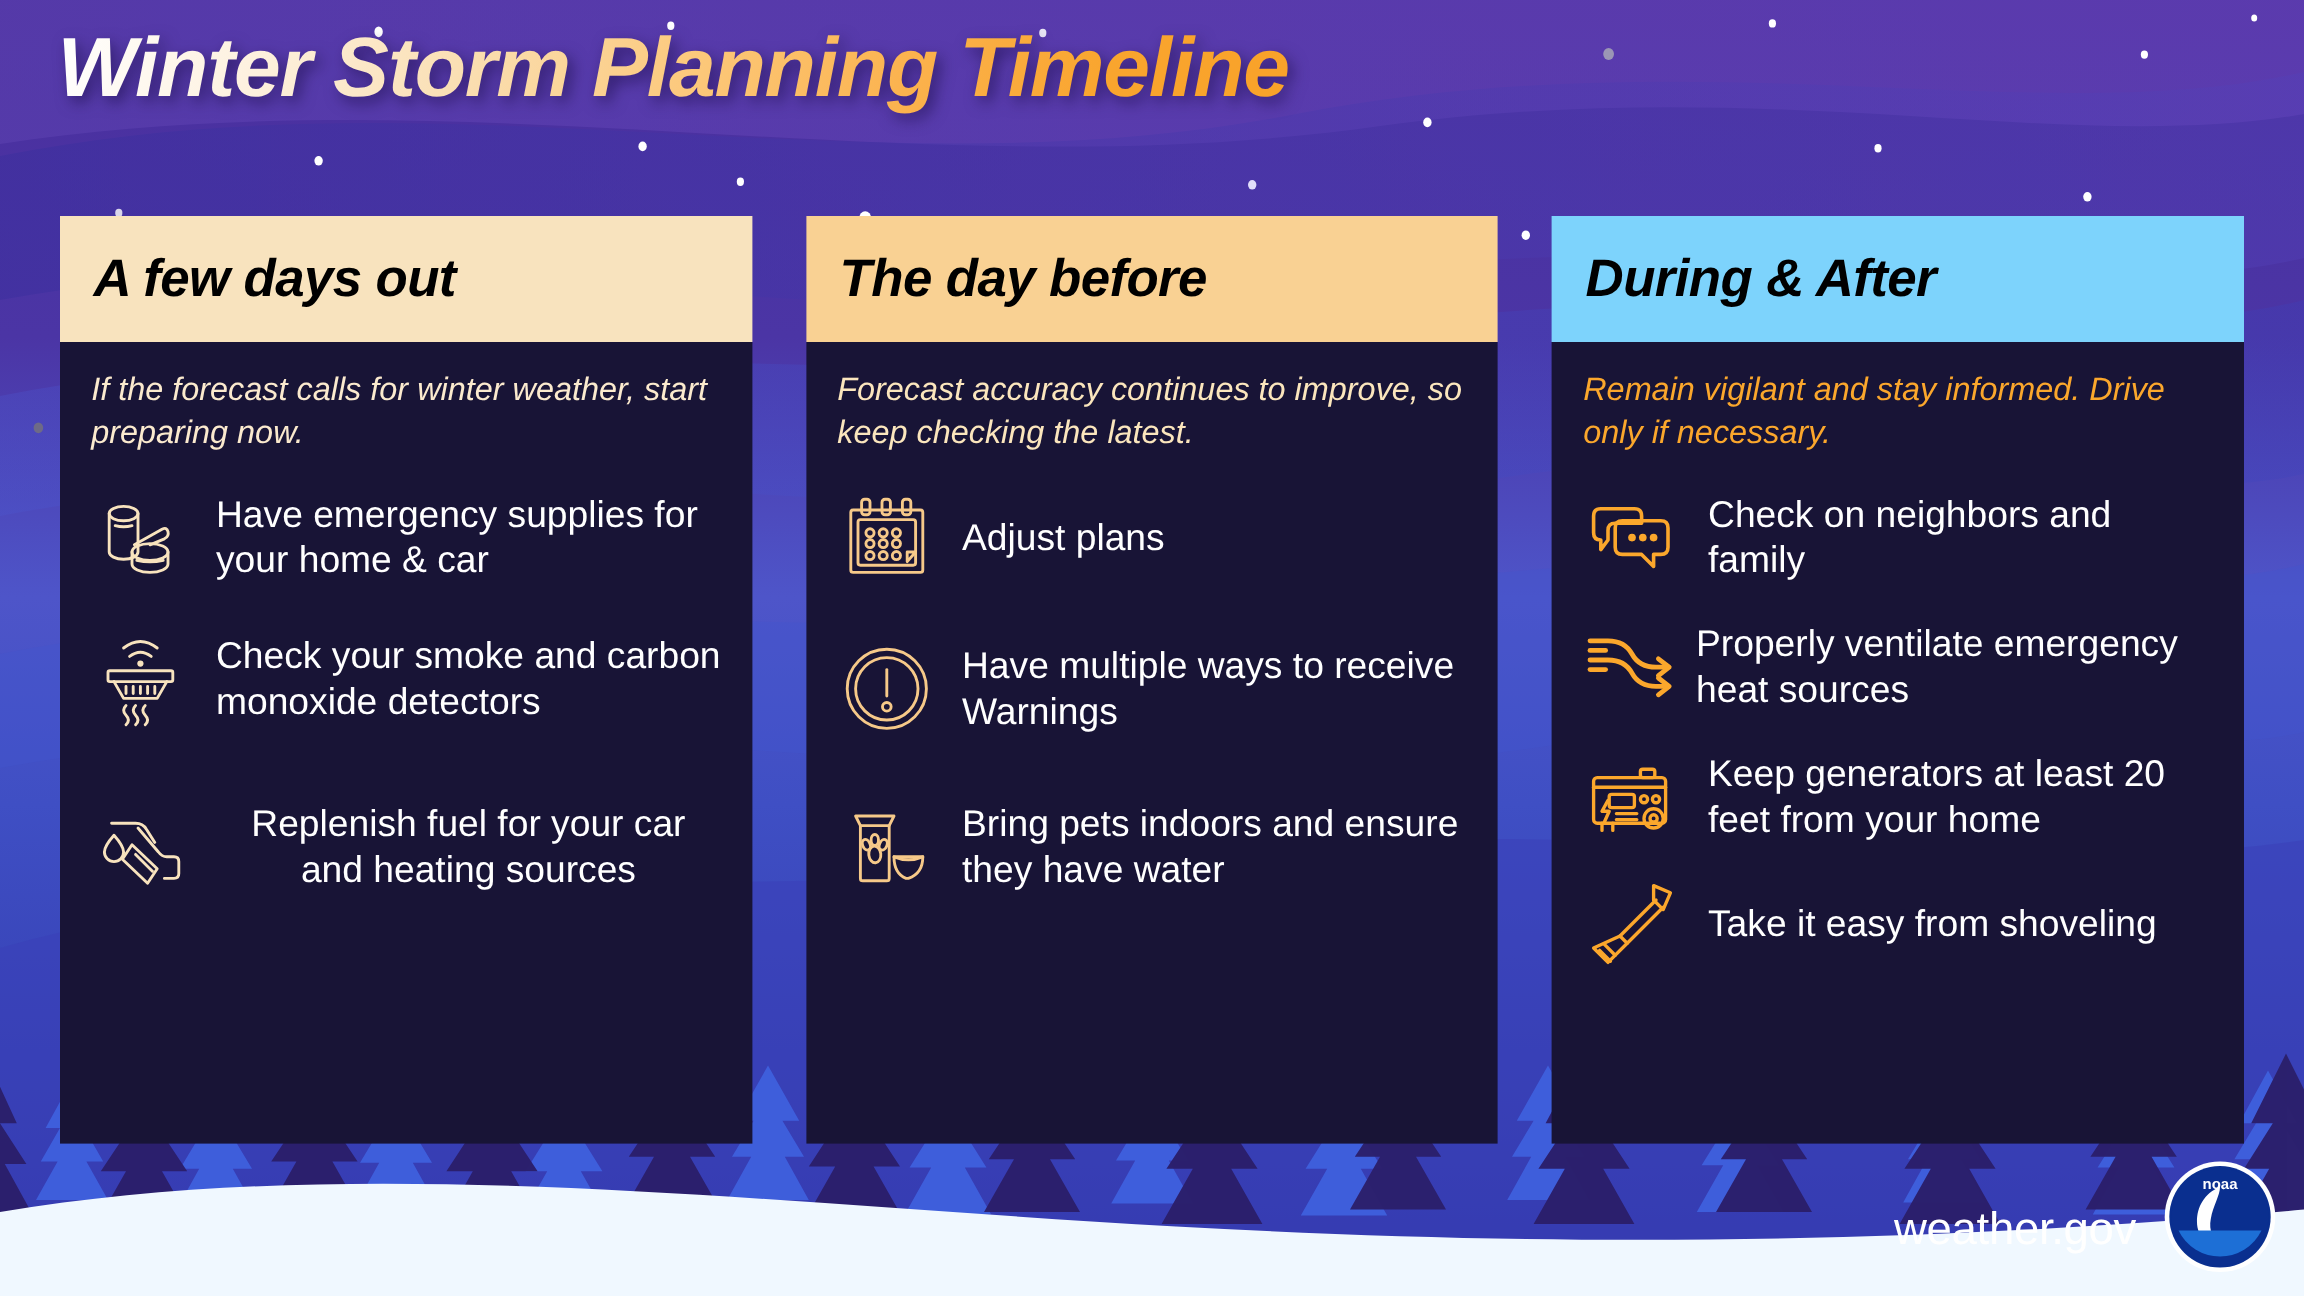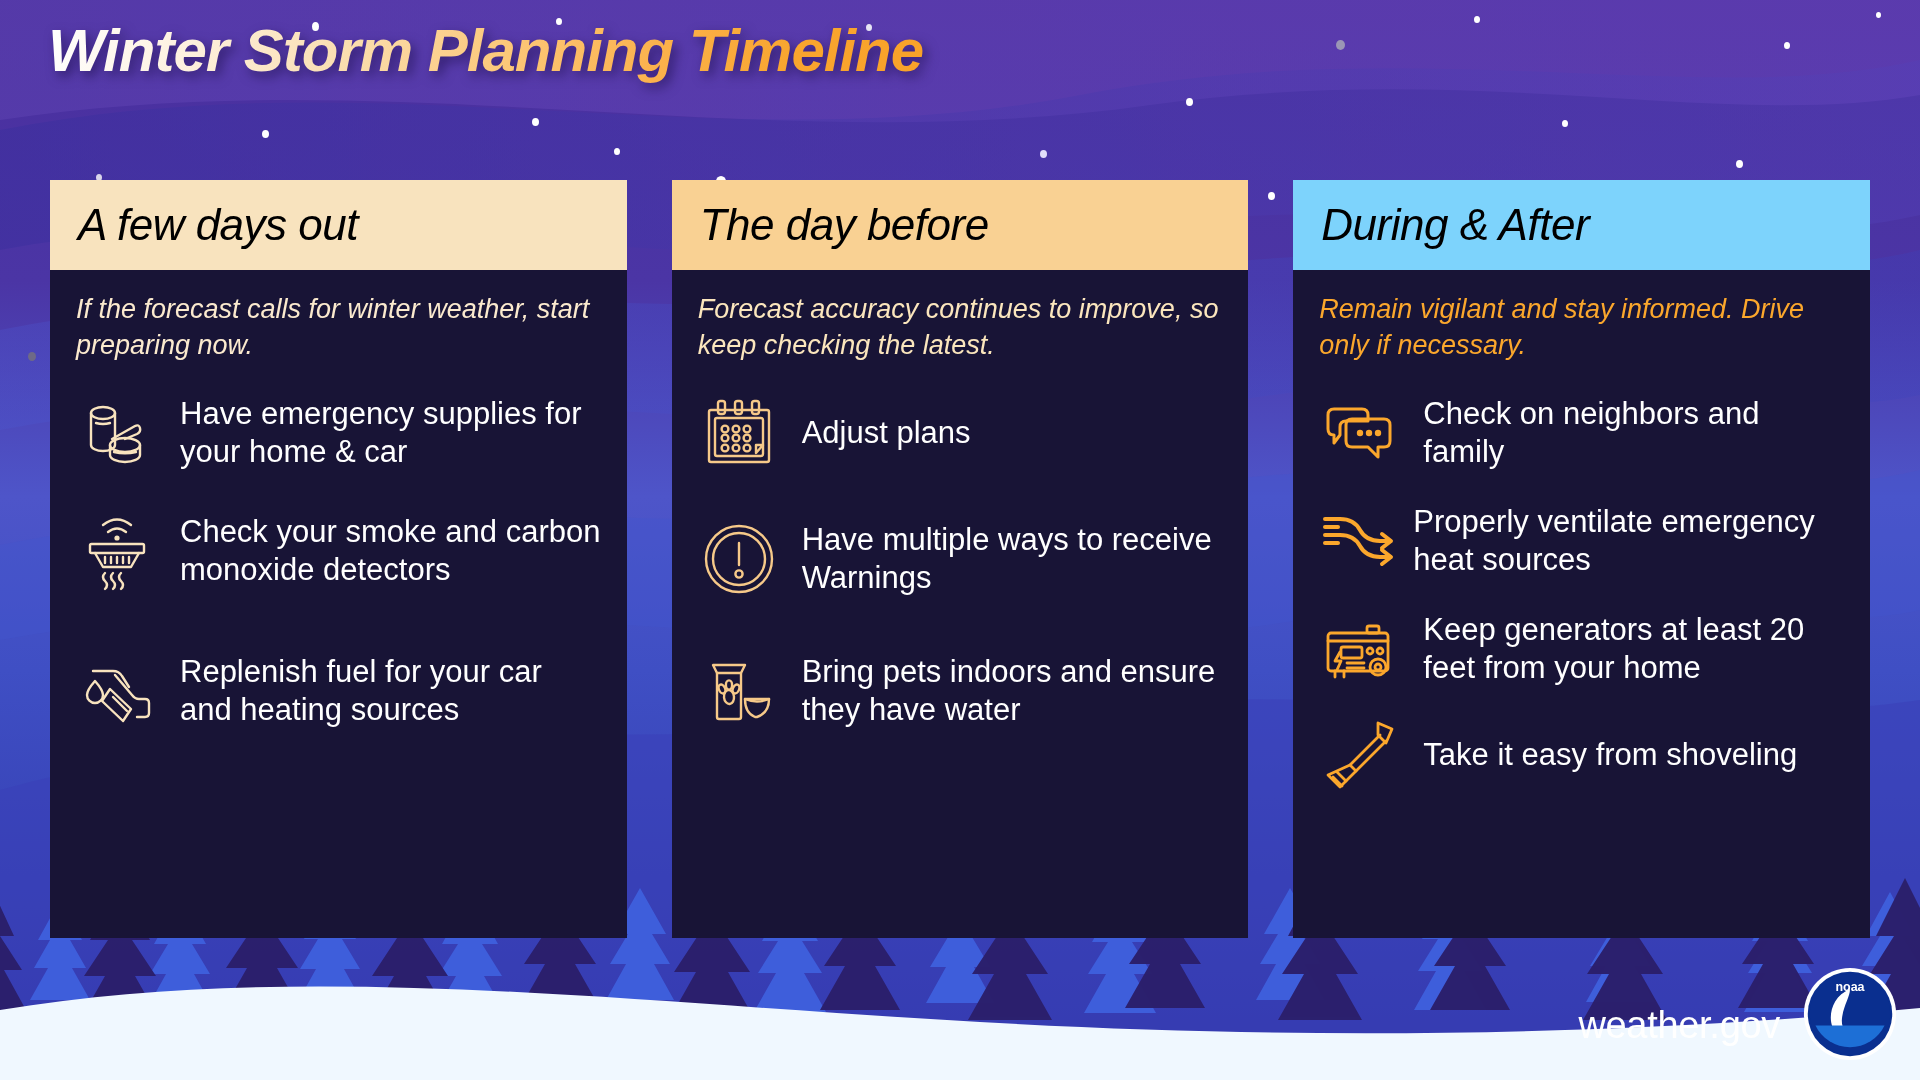--- a/index.html
+++ b/index.html
@@ -12,43 +12,43 @@
 
   
   #bg { position:absolute; inset:0; z-index:0; }
 
   
   .star { position:absolute; border-radius:50%; z-index:1; }
 
   
   #title-wrap { position:absolute; top:16px; left:48px; z-index:6; }
   #page-title {
-    font-size:60px;
+    font-size:70px;
     font-weight:bold;
     font-style:italic;
     letter-spacing:-1px;
     white-space:nowrap;
     background:linear-gradient(100deg,#ffffff 0%,#fdf0dd 17%,#fadfb3 33%,#fcc87a 52%,#fbb14b 70%,#f9a52e 85%,#f9a229 100%);
     -webkit-background-clip:text;
     background-clip:text;
     color:transparent;
     -webkit-text-fill-color:transparent;
     filter:drop-shadow(4px 5px 6px rgba(20,8,60,0.55));
   }
 
   
   #cols { position:absolute; top:180px; left:0; width:1920px; z-index:5;
           display:flex; gap:45px; padding:0 50px; }
   .col { width:580px; display:flex; flex-direction:column; }
 
   .col-header {
-    height:90px;
+    height:105px;
     display:flex; align-items:center;
     padding:0 28px;
-    font-size:44px; font-weight:normal; font-style:italic;
+    font-size:44px; font-weight:bold; font-style:italic;
     color:#000; letter-spacing:-0.5px;
   }
   .col-body {
     background:#181436;
     flex:1;
     padding:22px 26px 18px 26px;
     min-height:668px;
     display:flex; flex-direction:column;
     position:relative;
     overflow:hidden;
@@ -212,21 +212,21 @@
               <path d="M18,42 L26,56 L54,56 L62,42"></path>
               <path d="M28,46 L28,52 M34,46 L34,52 M40,46 L40,52 M46,46 L46,52 M52,46 L52,52"></path>
               <path d="M28,62 q-4,4 0,8 q4,4 0,8"></path>
               <path d="M36,62 q-4,4 0,8 q4,4 0,8"></path>
               <path d="M44,62 q-4,4 0,8 q4,4 0,8"></path>
             </svg>
           </div>
           <div class="item-text">Check your smoke and carbon monoxide detectors</div>
         </div>
 
-        <div class="item" style="margin-top:22px;">
+        <div class="item" style="margin-top:22px;text-align:center;">
           <div class="item-icon">
             <svg width="80" height="80" viewBox="0 0 80 80" fill="none" stroke="#f8e3be" stroke-width="2.4" stroke-linecap="round" stroke-linejoin="round">
               <path d="M18,30 q-8,9 -8,14 a8,8 0 0,0 16,0 q0,-5 -8,-14 Z"></path>
               <path d="M16,20 L36,20 q6,0 9,5 L52,36"></path>
               <path d="M38,24 L55,44 q3,4 7,4 L68,48 q4,0 4,4 L72,62 q0,4 -4,4 L60,66"></path>
               <path d="M33,38 L54,58 L46,70 L25,50 Z"></path>
               <path d="M36,46 L50,60"></path>
             </svg>
           </div>
           <div class="item-text">Replenish fuel for your car and heating sources</div>

